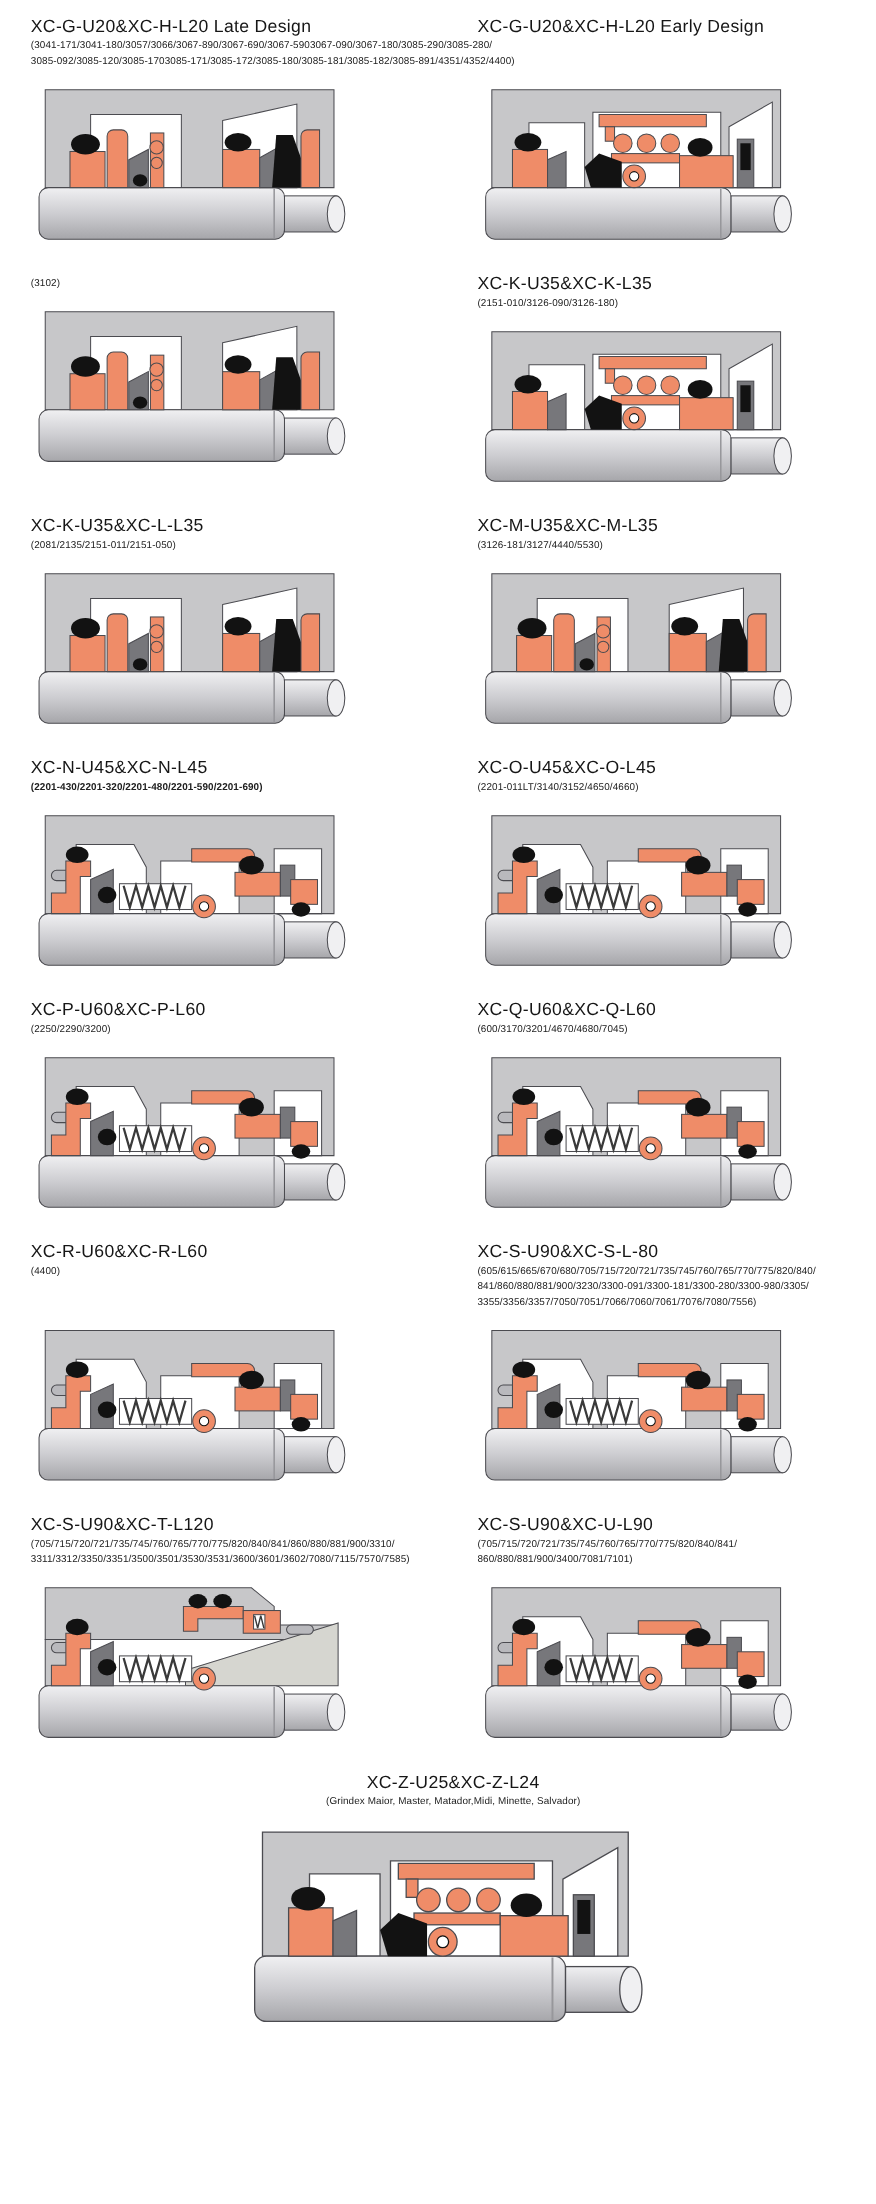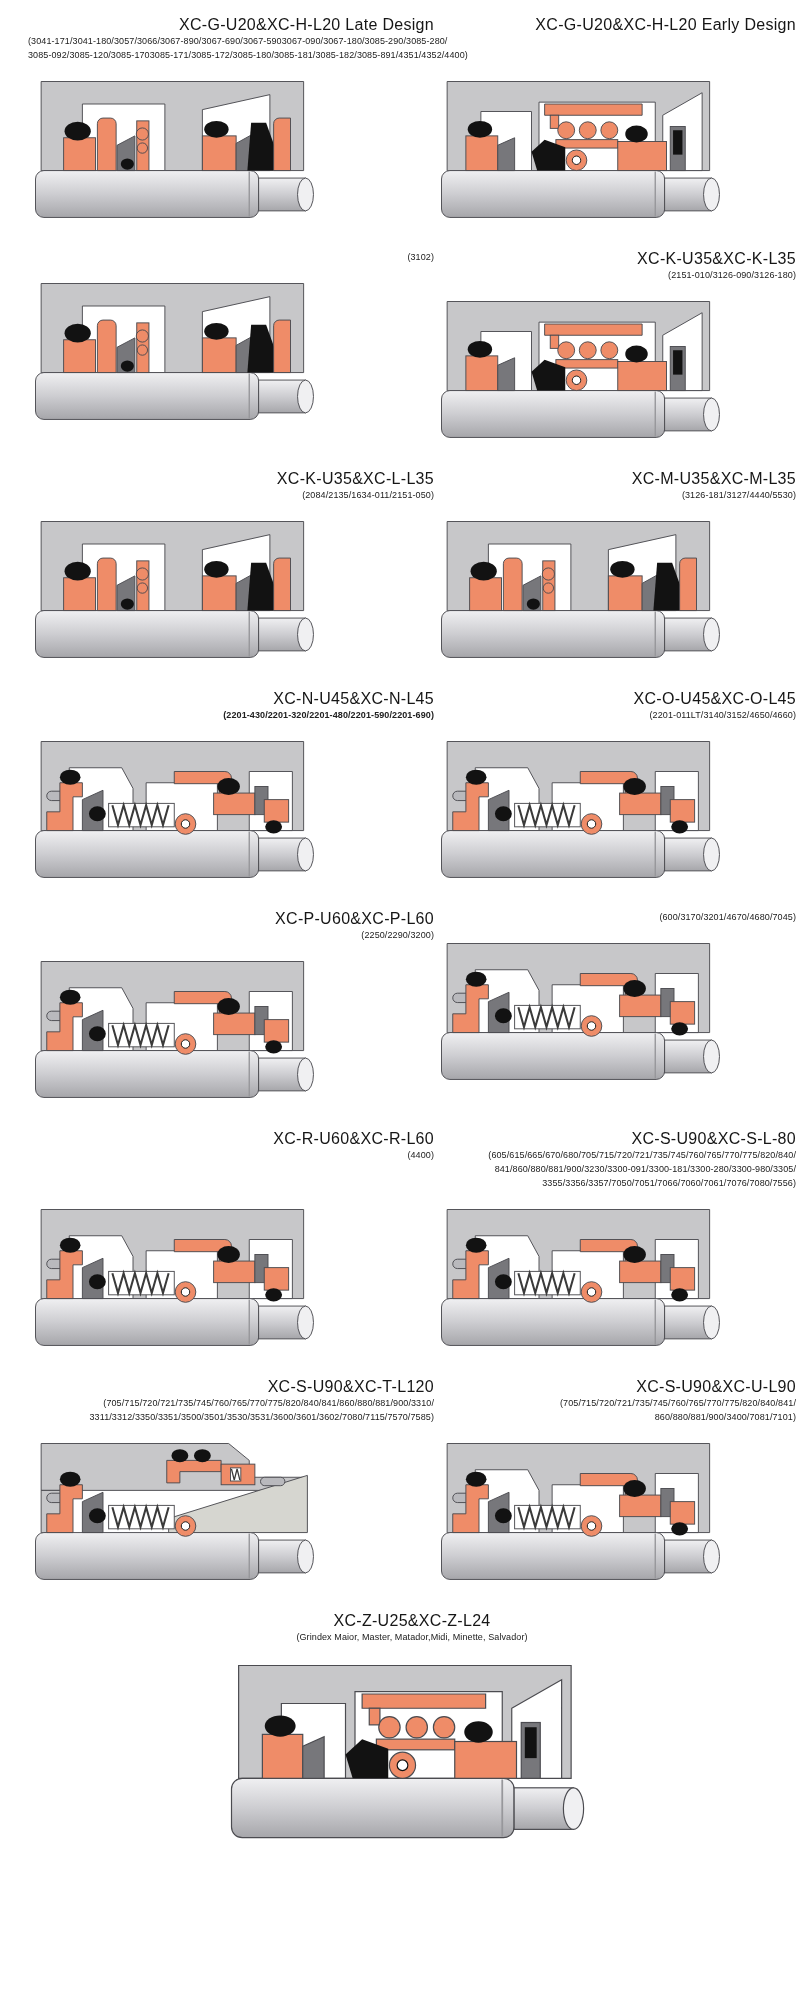--- a/index.html
+++ b/index.html
@@ -2,21 +2,21 @@
 <html><head>
 <meta charset="utf-8">
 <style>
   html,body{margin:0;padding:0;background:#ffffff;}
   body{
     width:796px;height:2004px;overflow:hidden;
     font-family:"Liberation Sans", sans-serif;color:#1b1b1b;
   }
   #catalog{box-sizing:border-box;padding:16px 0 0 28px;}
   .rowblock{margin-bottom:26px;}
-  .pairrow{display:flex;text-align:right;}
+  .pairrow{display:flex;}
   .cell-l{width:406px;flex:none;}
   .cell-r{flex:1;min-width:0;}
   .title{
     font-size:16px;font-weight:400;margin:0;letter-spacing:0.3px;
     color:#161616;white-space:nowrap;
   }
   .subs{margin-top:0;}
   .sub{
     font-size:9px;line-height:14px;letter-spacing:0.1px;color:#202020;
     white-space:nowrap;
@@ -236,21 +236,21 @@
   </svg>
           </div>
         </div>
       </div>
     </section>
     <section class="rowblock">
       <div class="pairrow">
         <div class="cell-l">
           <h2 class="title">XC-K-U35&amp;XC-L-L35</h2>
           <div class="subs" style="min-height: 14px;">
-            <div class="sub">(2084/2135/1634-011/2151-050)</div>
+            <div class="sub">(2081/2135/2151-011/2151-050)</div>
           </div>
           <div class="diagram">
             <svg width="300" height="150" viewBox="0 0 320 160">
               <defs>
                 <linearGradient id="sh4" x1="0" y1="0" x2="0" y2="1">
   <stop offset="0" stop-color="#f0f0f2"></stop>
                   <stop offset="0.5" stop-color="#cdcdd1"></stop>
                   <stop offset="1" stop-color="#a6a6aa"></stop>
   </linearGradient>
               </defs>
@@ -497,20 +497,21 @@
     <rect x="198" y="63" width="44" height="23" fill="#ef8c68" stroke="#4b4b50"></rect>
     <ellipse cx="214" cy="56" rx="12" ry="9" fill="#121212"></ellipse>
     <rect x="242" y="56" width="14" height="30" fill="#77777b" stroke="#4b4b50"></rect>
     <rect x="252" y="70" width="26" height="24" fill="#ef8c68" stroke="#4b4b50"></rect>
     <ellipse cx="262" cy="99" rx="9" ry="7" fill="#121212"></ellipse>
   </g>
   </svg>
           </div>
         </div>
         <div class="cell-r">
+          <h2 class="title">XC-Q-U60&amp;XC-Q-L60</h2>
           <div class="subs" style="min-height: 14px;">
             <div class="sub">(600/3170/3201/4670/4680/7045)</div>
           </div>
           <div class="diagram">
             <svg width="300" height="150" viewBox="0 0 320 160">
               <defs>
                 <linearGradient id="sh9" x1="0" y1="0" x2="0" y2="1">
   <stop offset="0" stop-color="#f0f0f2"></stop>
                   <stop offset="0.5" stop-color="#cdcdd1"></stop>
                   <stop offset="1" stop-color="#a6a6aa"></stop>

